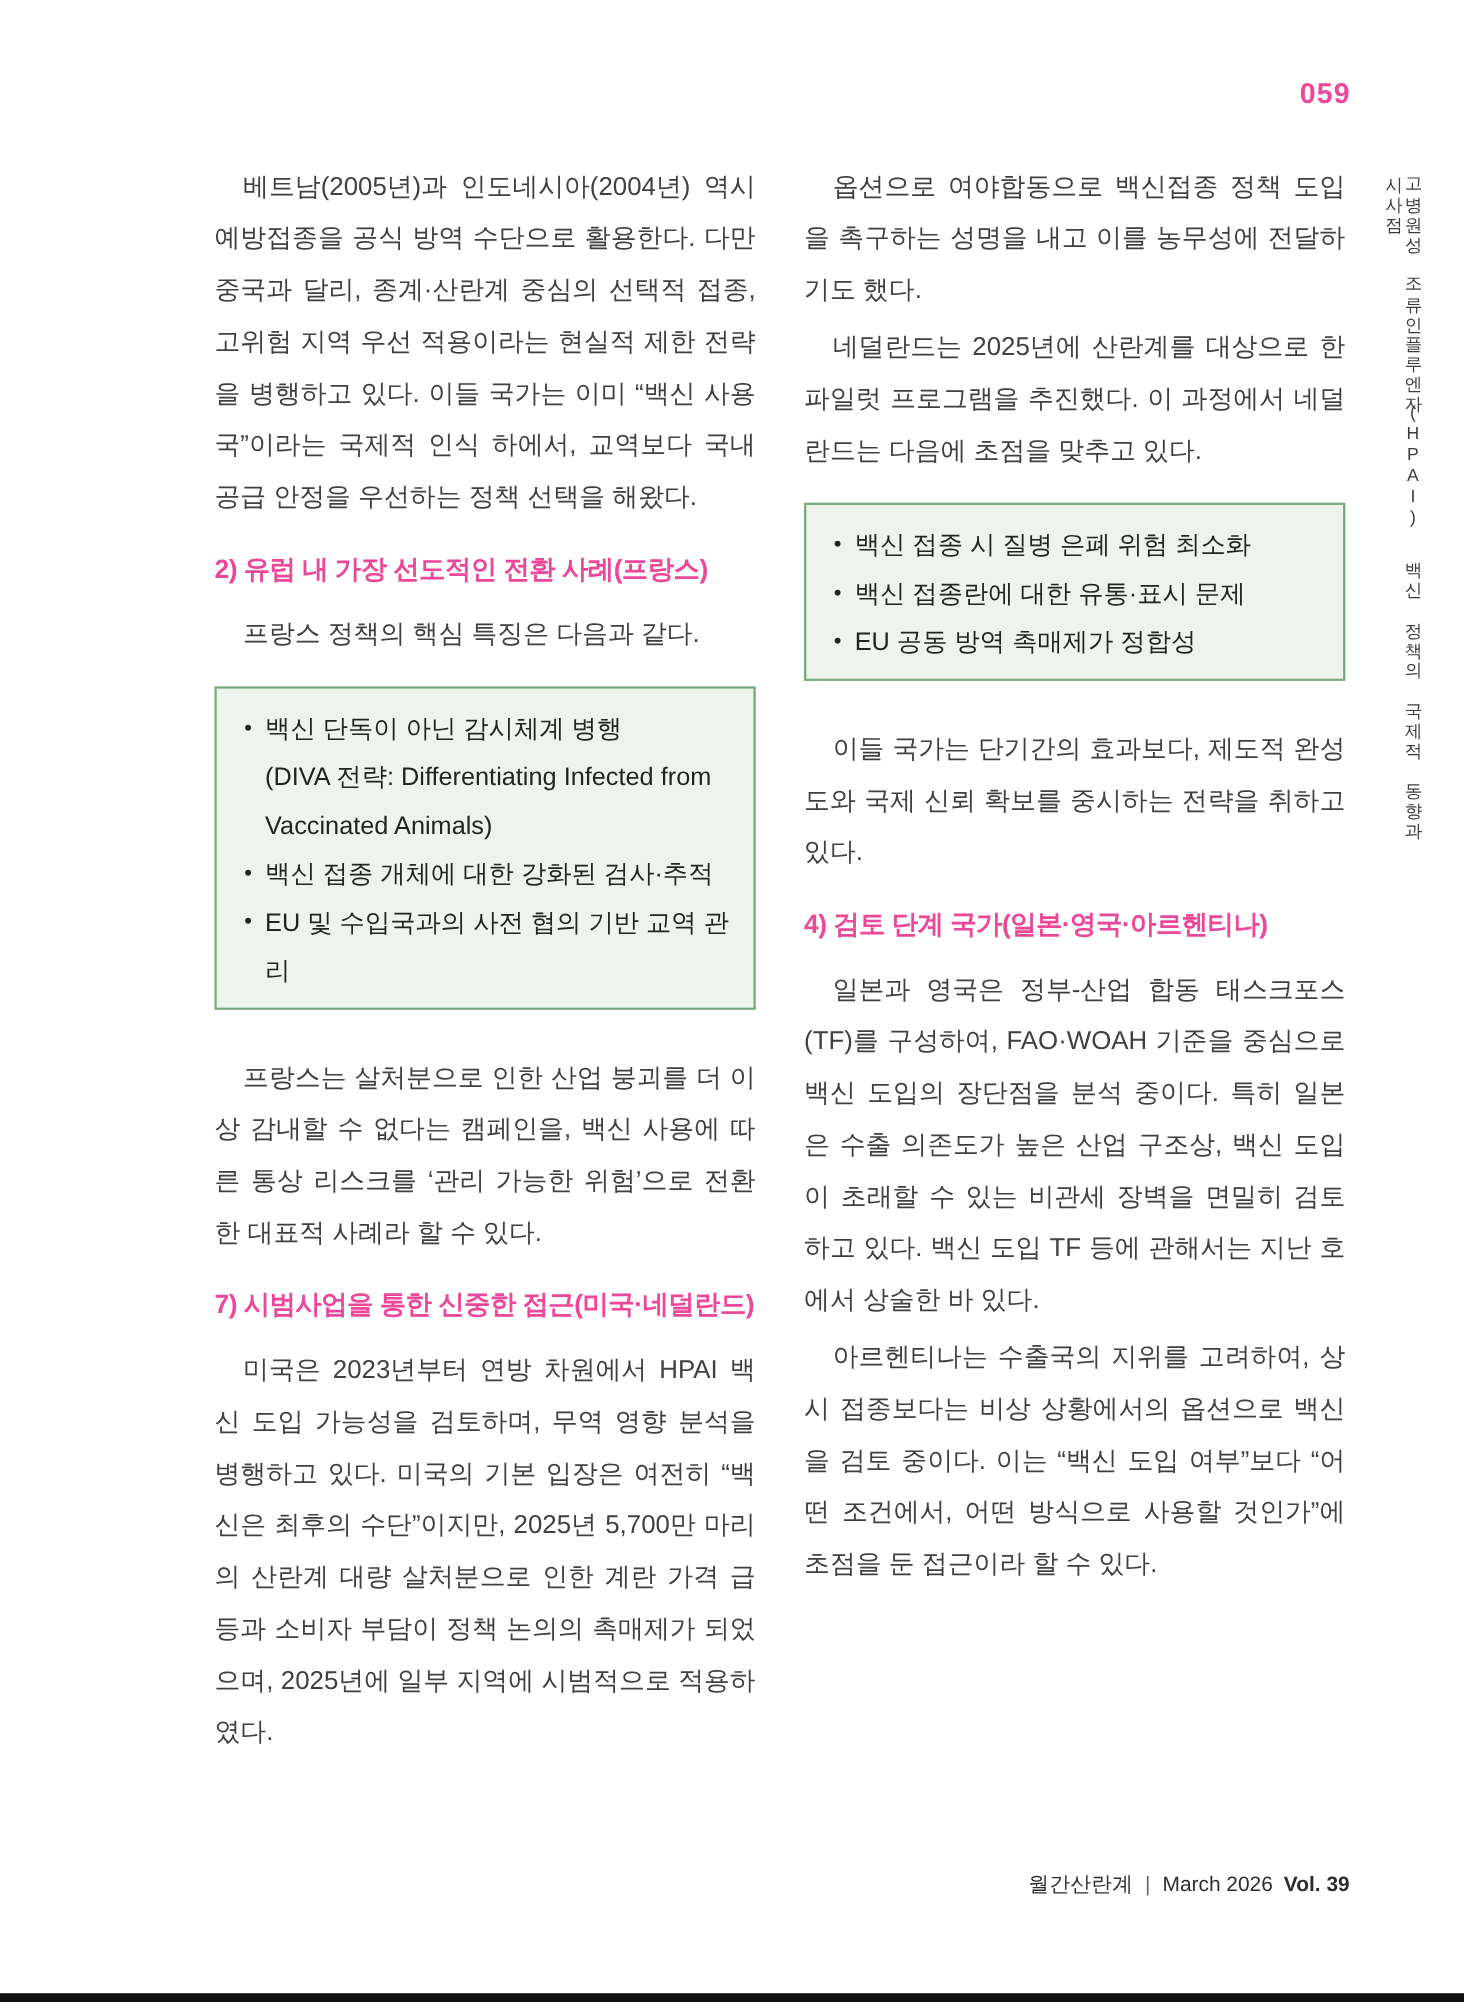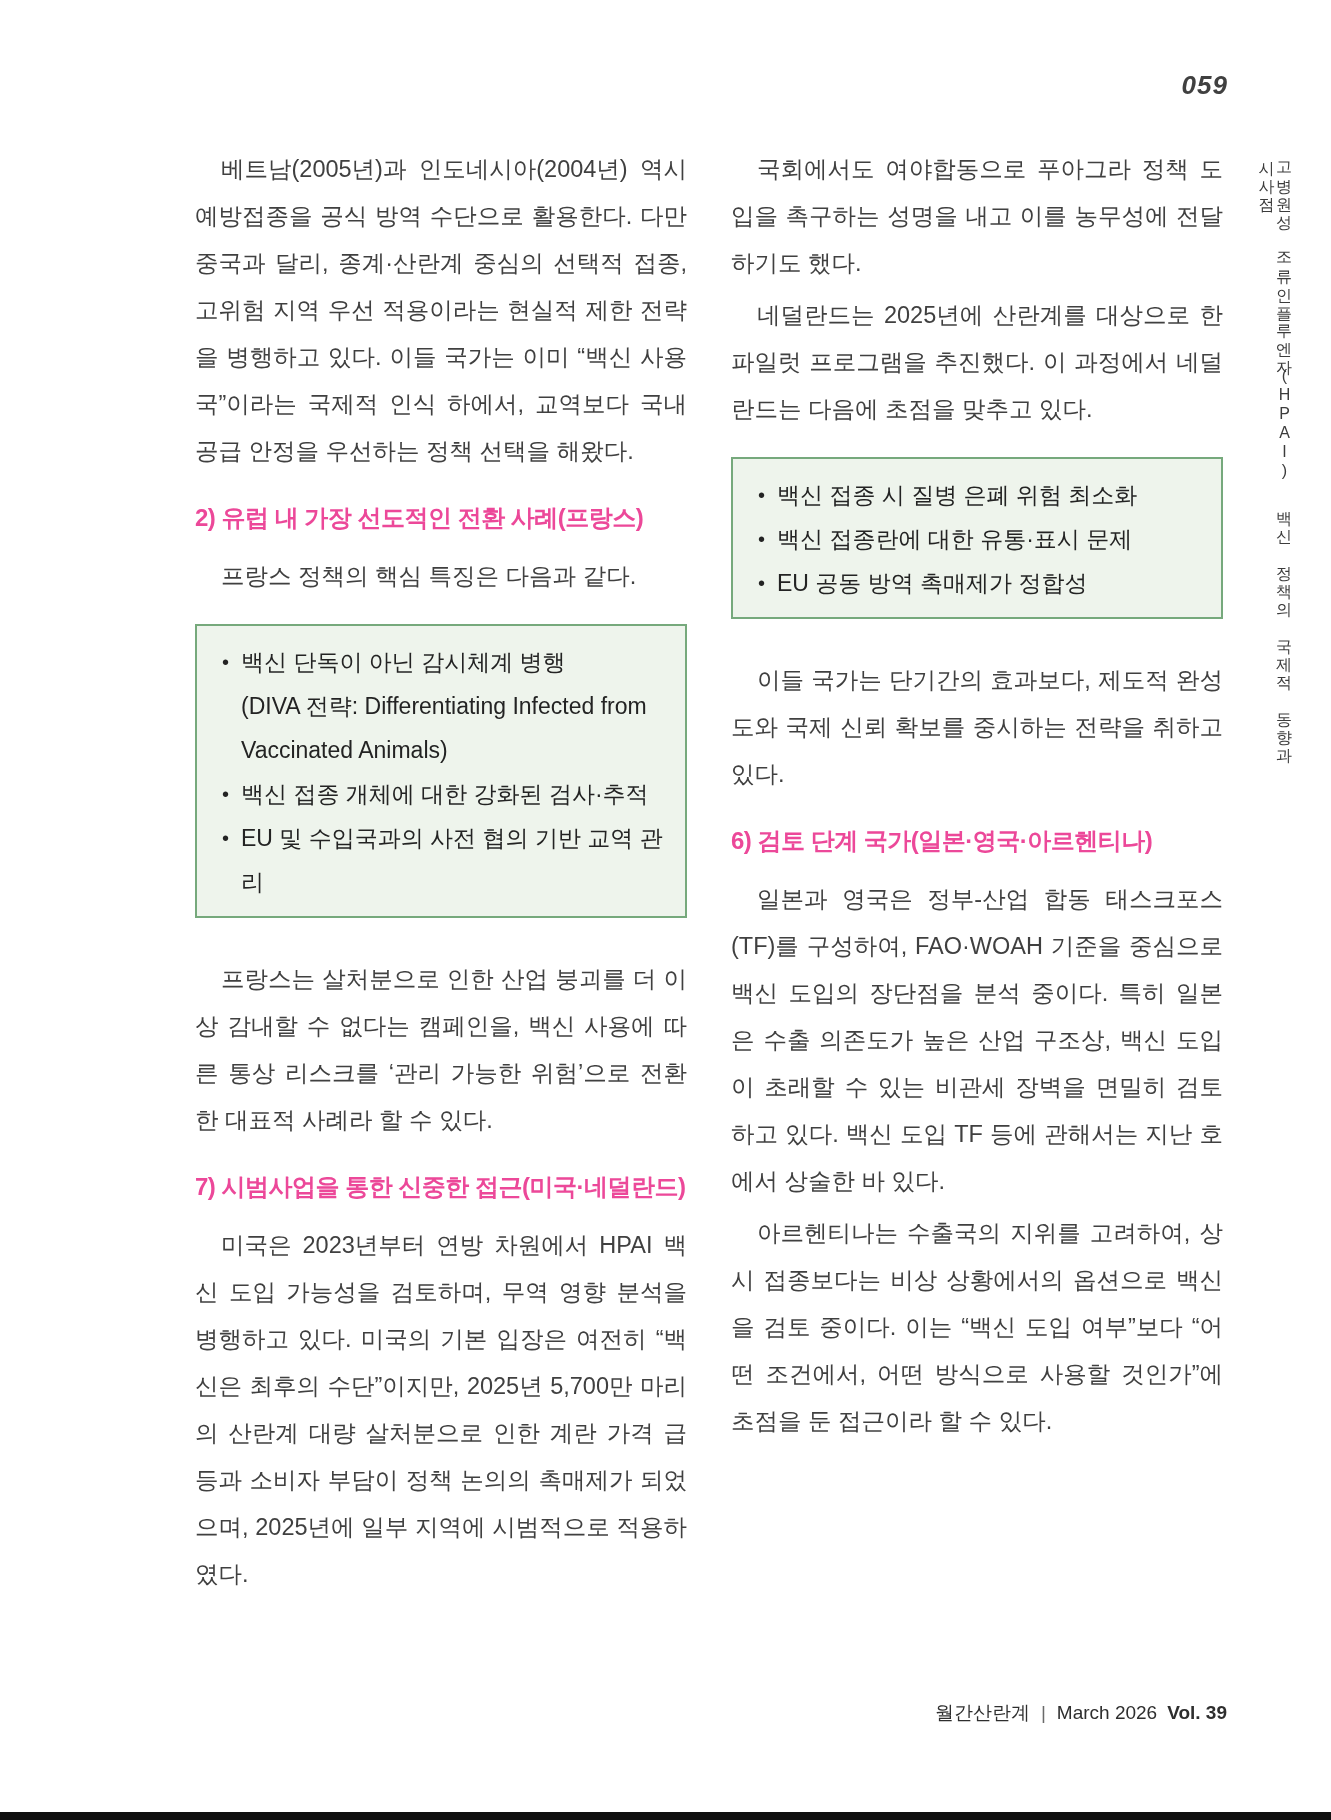--- a/index.html
+++ b/index.html
@@ -15,22 +15,21 @@
     background: #ffffff;
     overflow: hidden;
   }
   .page-number {
     position: absolute;
     top: 70px;
     right: 103px;
     font-size: 26px;
     font-weight: 600;
     letter-spacing: 1px;
-    color: #404040;
-    font-style: italic;
+    color: #ec4899;
   }
   .sidebar-title {
     position: absolute;
     top: 150px;
     right: 38px;
     writing-mode: vertical-rl;
     text-orientation: upright;
     font-size: 16px;
     letter-spacing: 2px;
     line-height: 1.1;
@@ -137,34 +136,34 @@
       </div>
 
       <p class="indent">프랑스는 살처분으로 인한 산업 붕괴를 더 이상 감내할 수 없다는 캠페인을, 백신 사용에 따른 통상 리스크를 ‘관리 가능한 위험’으로 전환한 대표적 사례라 할 수 있다.</p>
 
       <h3>7) 시범사업을 통한 신중한 접근(미국·네덜란드)</h3>
 
       <p class="indent">미국은 2023년부터 연방 차원에서 HPAI 백신 도입 가능성을 검토하며, 무역 영향 분석을 병행하고 있다. 미국의 기본 입장은 여전히 “백신은 최후의 수단”이지만, 2025년 5,700만 마리의 산란계 대량 살처분으로 인한 계란 가격 급등과 소비자 부담이 정책 논의의 촉매제가 되었으며, 2025년에 일부 지역에 시범적으로 적용하였다.</p>
     </div>
 
     <div class="col">
-      <p class="indent">국회에서도 여야합동으로 푸아그라 정책 도입을 촉구하는 성명을 내고 이를 농무성에 전달하기도 했다.</p>
+      <p class="indent">옵션으로 여야합동으로 백신접종 정책 도입을 촉구하는 성명을 내고 이를 농무성에 전달하기도 했다.</p>
       <p class="indent">네덜란드는 2025년에 산란계를 대상으로 한 파일럿 프로그램을 추진했다. 이 과정에서 네덜란드는 다음에 초점을 맞추고 있다.</p>
 
       <div class="green-box">
         <ul>
           <li><span class="bullet">•</span><span class="btext">백신 접종 시 질병 은폐 위험 최소화</span></li>
           <li><span class="bullet">•</span><span class="btext">백신 접종란에 대한 유통·표시 문제</span></li>
           <li><span class="bullet">•</span><span class="btext">EU 공동 방역 촉매제가 정합성</span></li>
         </ul>
       </div>
 
       <p class="indent">이들 국가는 단기간의 효과보다, 제도적 완성도와 국제 신뢰 확보를 중시하는 전략을 취하고 있다.</p>
 
-      <h3>6) 검토 단계 국가(일본·영국·아르헨티나)</h3>
+      <h3>4) 검토 단계 국가(일본·영국·아르헨티나)</h3>
 
       <p class="indent">일본과 영국은 정부-산업 합동 태스크포스(TF)를 구성하여, FAO·WOAH 기준을 중심으로 백신 도입의 장단점을 분석 중이다. 특히 일본은 수출 의존도가 높은 산업 구조상, 백신 도입이 초래할 수 있는 비관세 장벽을 면밀히 검토하고 있다. 백신 도입 TF 등에 관해서는 지난 호에서 상술한 바 있다.</p>
       <p class="indent">아르헨티나는 수출국의 지위를 고려하여, 상시 접종보다는 비상 상황에서의 옵션으로 백신을 검토 중이다. 이는 “백신 도입 여부”보다 “어떤 조건에서, 어떤 방식으로 사용할 것인가”에 초점을 둔 접근이라 할 수 있다.</p>
     </div>
 
   </div>
 
   <div class="footer">
     <span class="mag">월간산란계</span><span class="sep">|</span><span class="date">March 2026</span><span class="vol">Vol. 39</span>
   </div>

